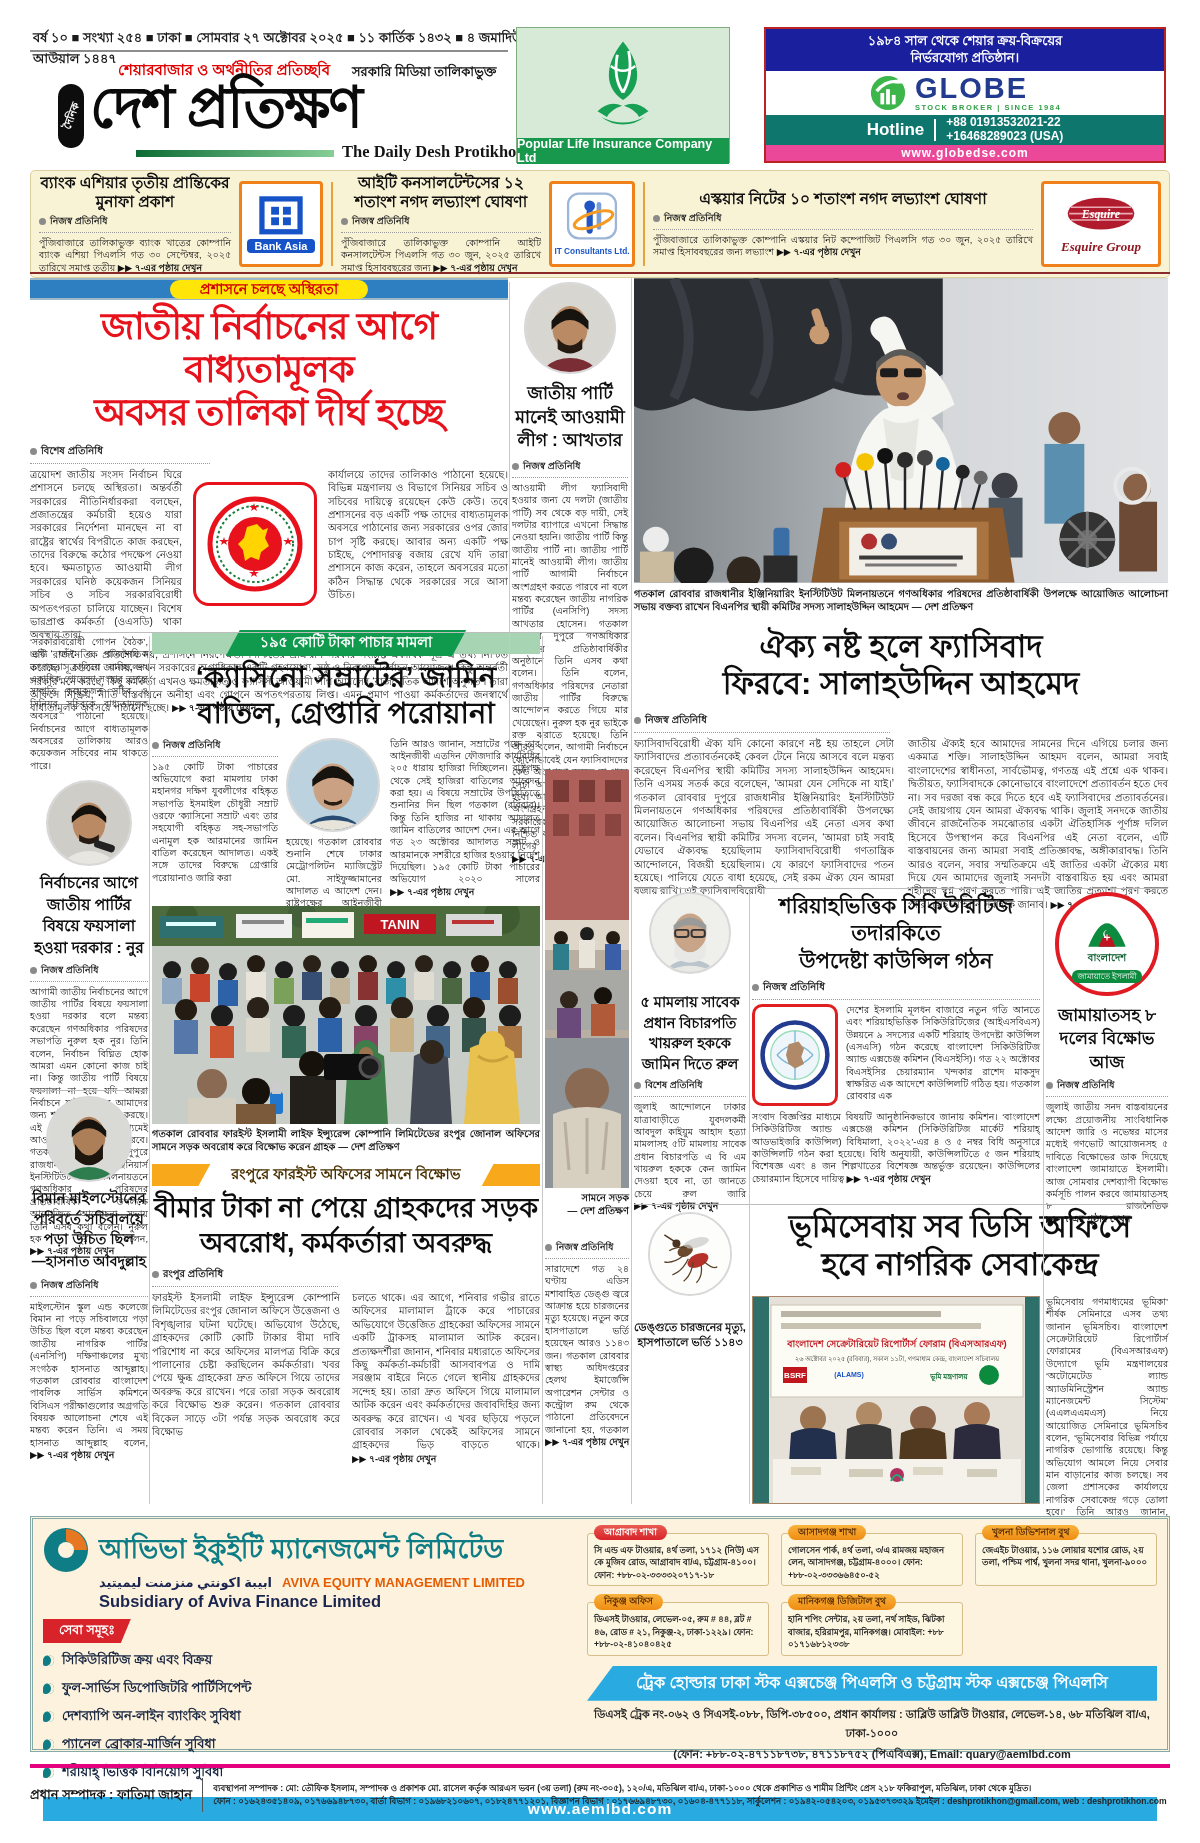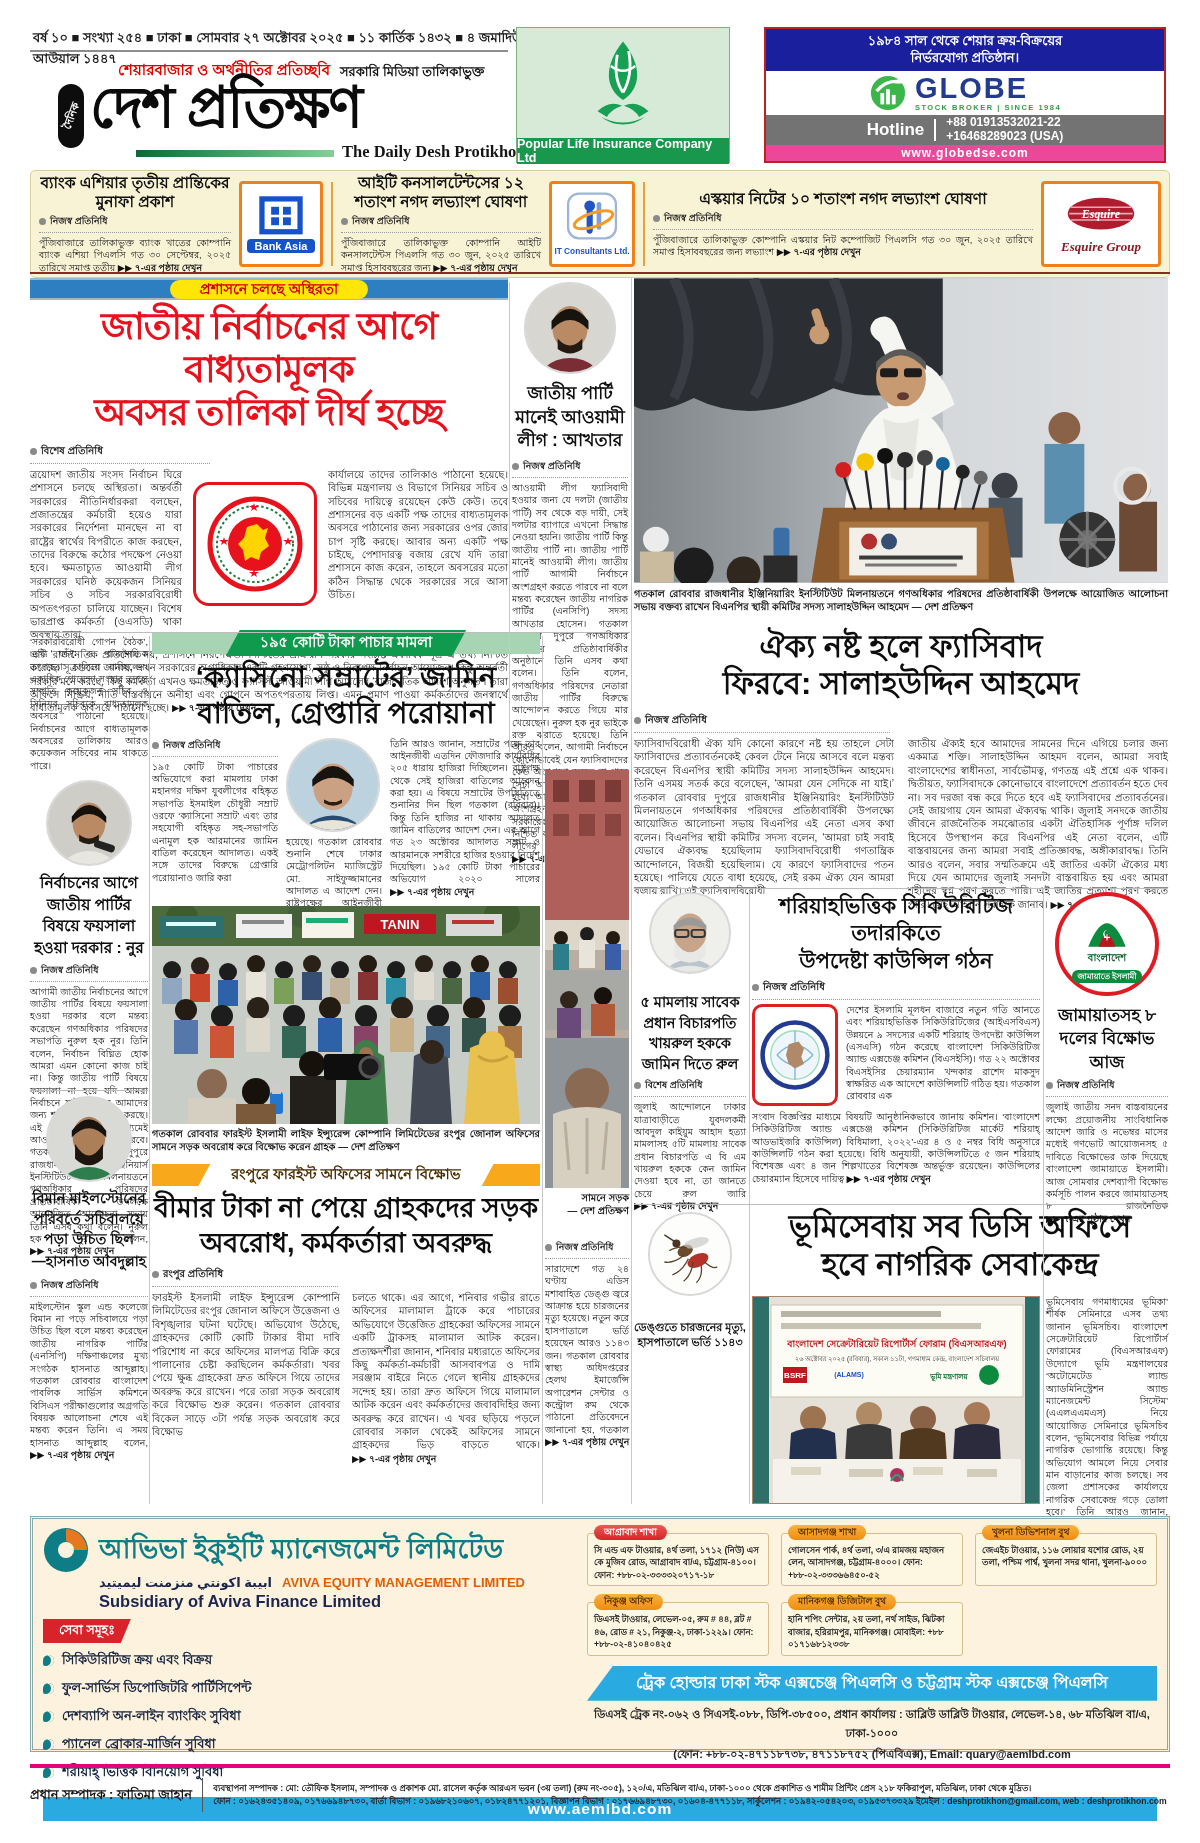--- a/index.html
+++ b/index.html
@@ -46,21 +46,21 @@
 </style>
 </head>
 <body>
 
 <div id="page">
 
   <div class="s" style="left:33px;top:28px;width:520px;font-size:13px;font-weight:800;color:#1a1a1a;">বর্ষ ১০ ■ সংখ্যা ২৫৪ ■ ঢাকা ■ সোমবার ২৭ অক্টোবর ২০২৫ ■ ১১ কার্তিক ১৪৩২ ■ ৪ জমাদিউল আউয়াল ১৪৪৭</div>
   <div class="s" style="left:30px;top:50px;width:478px;height:2px;background:#8d8d8d;"></div>
 
   <div class="s" style="left:118px;top:58px;font-size:15px;font-weight:800;color:#e10000;">শেয়ারবাজার ও অর্থনীতির প্রতিচ্ছবি</div>
-  <div class="s" style="left:340px;top:62px;font-size:13px;font-weight:800;color:#111;">সরকারি মিডিয়া তালিকাভুক্ত</div>
+  <div class="s" style="left:352px;top:62px;font-size:13px;font-weight:800;color:#111;">সরকারি মিডিয়া তালিকাভুক্ত</div>
 
   <div class="s" style="left:58px;top:76px;display:flex;align-items:flex-start;gap:6px;">
     <div style="width:26px;height:64px;background:#0d0d0d;border-radius:13px;display:flex;align-items:center;justify-content:center;margin-top:8px;">
       <span style="writing-mode:vertical-rl;transform:rotate(200deg);color:#fff;font-size:11px;font-weight:800;">দৈনিক</span>
     </div>
     <div style="font-size:57px;font-weight:900;color:#0a0a0a;letter-spacing:-2px;line-height:1.1;">দেশ প্রতিক্ষণ</div>
   </div>
   <div class="s" style="left:136px;top:150px;width:198px;height:7px;background:linear-gradient(90deg,#0b6b34,#86cf97);"></div>
   <div class="s" style="left:342px;top:142px;font-family:'Liberation Serif','DejaVu Serif',serif;font-size:16.5px;font-weight:700;color:#151515;">The Daily Desh Protikhon</div>
 
@@ -91,21 +91,21 @@
         <rect x="18" y="16" width="4" height="16" fill="#fff"></rect>
         <rect x="24" y="22" width="4" height="10" fill="#fff"></rect>
         <path d="M8 18 Q18 6 32 8" stroke="#fff" stroke-width="3.5" fill="none"></path>
         <path d="M32 3 L36 10 L27 10 Z" fill="#fff"></path>
       </svg>
       <div>
         <div style="font-size:29px;font-weight:900;color:#233b8f;letter-spacing:2px;line-height:1;">GLOBE</div>
         <div style="font-size:7.5px;font-weight:800;color:#2f9e44;letter-spacing:1.5px;">STOCK BROKER  |  SINCE 1984</div>
       </div>
     </div>
-    <div style="height:30px;background:#737373;display:flex;align-items:center;justify-content:center;gap:10px;color:#fff;">
+    <div style="height:30px;background:#0f766e;display:flex;align-items:center;justify-content:center;gap:10px;color:#fff;">
       <span style="font-size:17px;font-weight:800;">Hotline</span>
       <span style="width:0;height:22px;border-left:2px solid #fff;"></span>
       <span style="font-size:12px;font-weight:800;line-height:1.15;text-align:left;">
         <span>+88 01913532021-22</span><br>
         <span>+16468289023 (USA)</span>
       </span>
     </div>
     <div style="height:16px;background:#ec4899;color:#fff;font-size:12px;font-weight:800;display:flex;align-items:center;justify-content:center;letter-spacing:1px;">www.globedse.com</div>
   </div>
 
@@ -624,21 +624,21 @@
 
   <div class="s" style="left:1046px;top:892px;width:122px;">
     <div style="width:104px;height:104px;border:4px solid #e01b24;border-radius:50%;background:#fff;margin:0 auto;display:flex;flex-direction:column;align-items:center;justify-content:center;">
       <svg width="52" height="44" viewBox="0 0 100 80" class="svg-block">
         <path d="M14 76 Q50 -14 86 76 Z" fill="#0c8a3e"></path>
         <path d="M34 76 Q50 30 66 76 Z" fill="#c1121f"></path>
         <path d="M50 44 a8 8 0 1 0 6 14 a7 7 0 1 1 -6 -14" fill="#fff"></path>
         <path d="M44 58 H56 M50 52 V64" stroke="#fff" stroke-width="2"></path>
       </svg>
       <div style="font-size:10px;font-weight:900;color:#0a5c2d;">বাংলাদেশ</div>
-      <div style="font-size:8px;font-weight:700;color:#fff;background:#0c8a3e;border-radius:6px;padding:0 5px;margin-top:3px;">জামায়াতে ইসলামী</div>
+      <div style="font-size:8px;font-weight:400;color:#fff;background:#0c8a3e;border-radius:6px;padding:0 5px;margin-top:3px;">জামায়াতে ইসলামী</div>
     </div>
     <div class="hd ctr" style="font-size:17px;line-height:1.38;margin-top:8px;">জামায়াতসহ ৮ দলের বিক্ষোভ আজ</div>
     <div class="byline-row" style="font-size:9.3px;margin-top:4px;">
         <span class="b-dot"></span>
         <span>নিজস্ব প্রতিনিধি</span>
       </div>
     <div class="dotrule"></div>
     <div class="body-sm">
       <span>জুলাই জাতীয় সনদ বাস্তবায়নের লক্ষ্যে প্রয়োজনীয় সাংবিধানিক আদেশ জারি ও নভেম্বর মাসের মধ্যেই গণভোট আয়োজনসহ ৫ দাবিতে বিক্ষোভের ডাক দিয়েছে বাংলাদেশ জামায়াতে ইসলামী। আজ সোমবার দেশব্যাপী বিক্ষোভ কর্মসূচি পালন করবে জামায়াতসহ ৮ রাজনৈতিক</span> <span class="pageref">▶▶ ৭-এর পৃষ্ঠায় দেখুন</span>
     </div>

